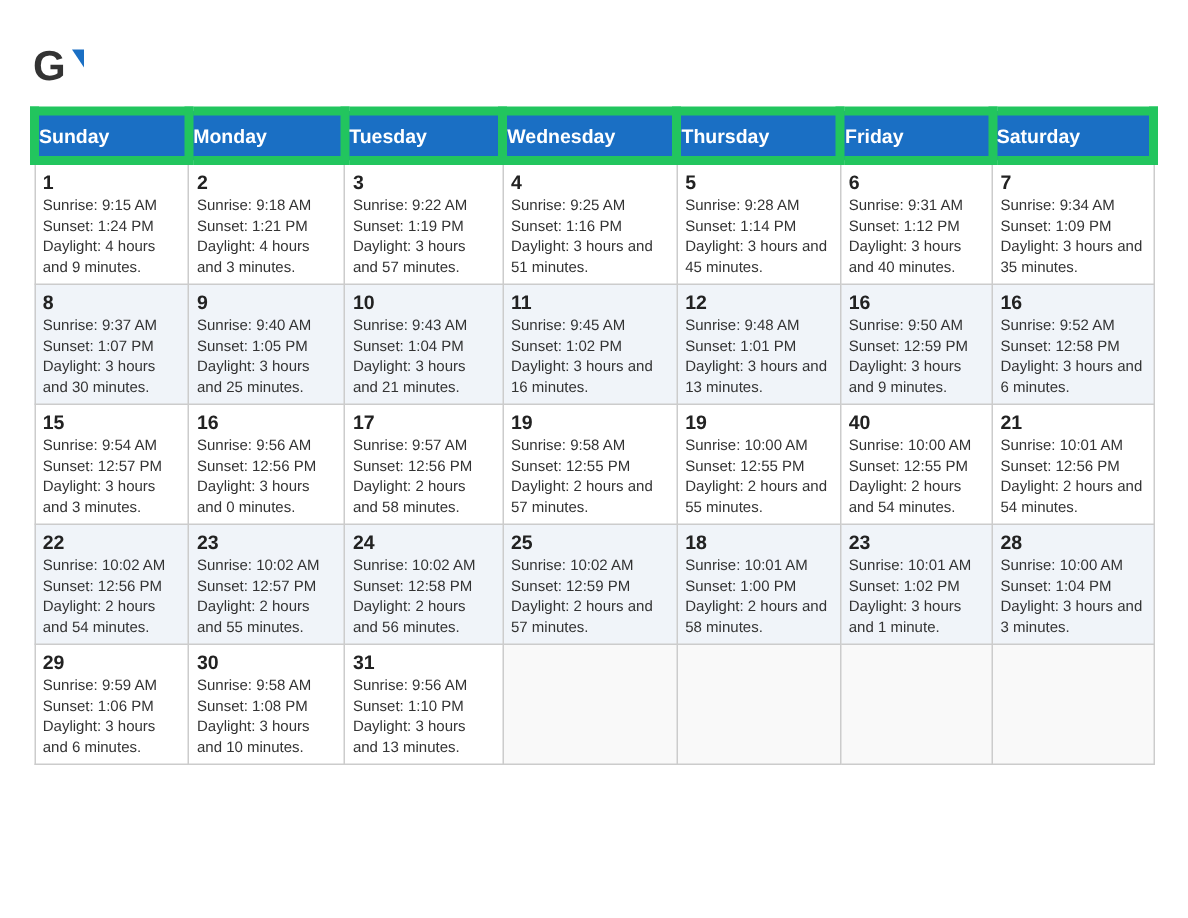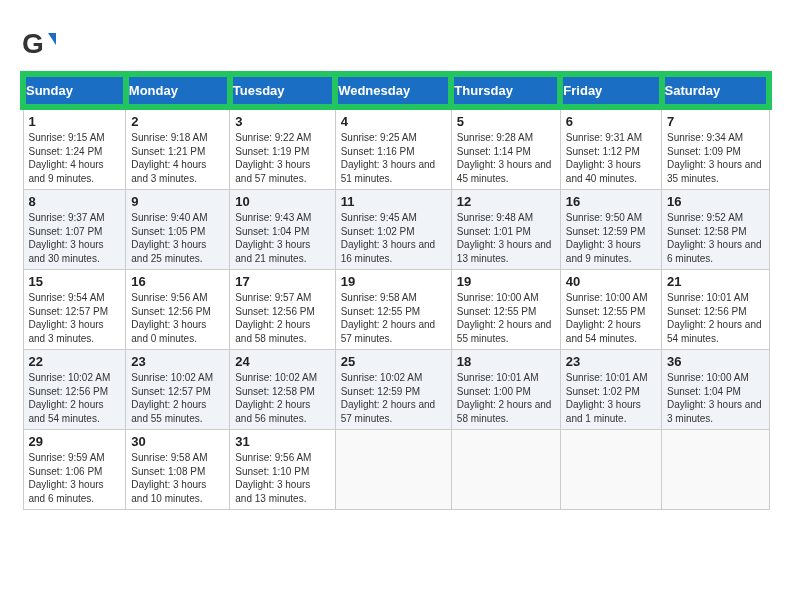--- a/index.html
+++ b/index.html
@@ -223,21 +223,21 @@
         </td>
         <td>
           <span class="day-num">18</span>
           <div class="cell-content">Sunrise: 10:01 AM<br>Sunset: 1:00 PM<br>Daylight: 2 hours and 58 minutes.</div>
         </td>
         <td>
           <span class="day-num">23</span>
           <div class="cell-content">Sunrise: 10:01 AM<br>Sunset: 1:02 PM<br>Daylight: 3 hours and 1 minute.</div>
         </td>
         <td>
-          <span class="day-num">36</span>
+          <span class="day-num">28</span>
           <div class="cell-content">Sunrise: 10:00 AM<br>Sunset: 1:04 PM<br>Daylight: 3 hours and 3 minutes.</div>
         </td>
       </tr>
       <tr>
         <td>
           <span class="day-num">29</span>
           <div class="cell-content">Sunrise: 9:59 AM<br>Sunset: 1:06 PM<br>Daylight: 3 hours and 6 minutes.</div>
         </td>
         <td>
           <span class="day-num">30</span>

